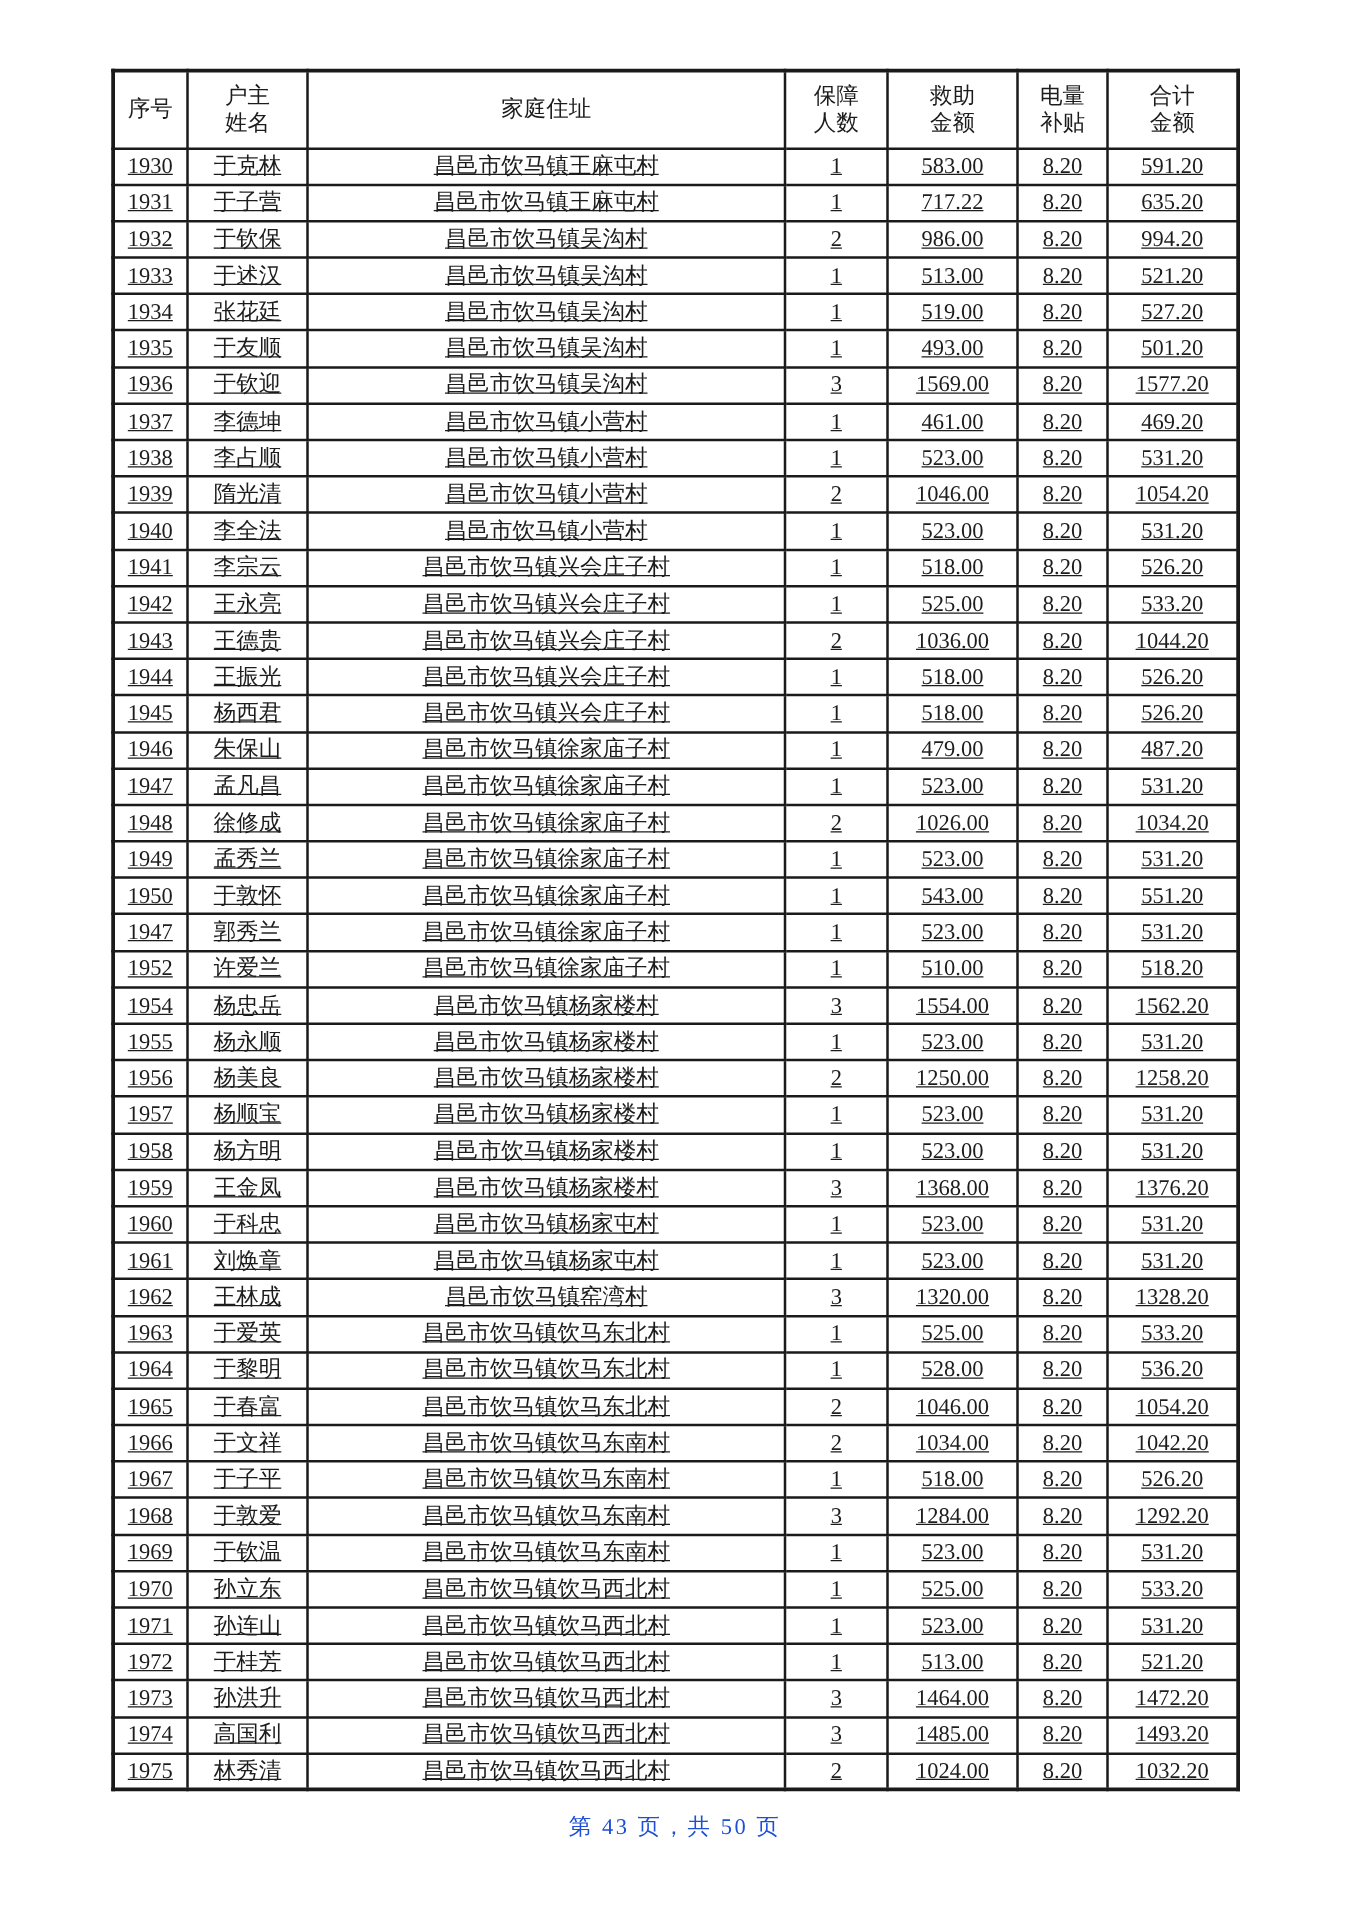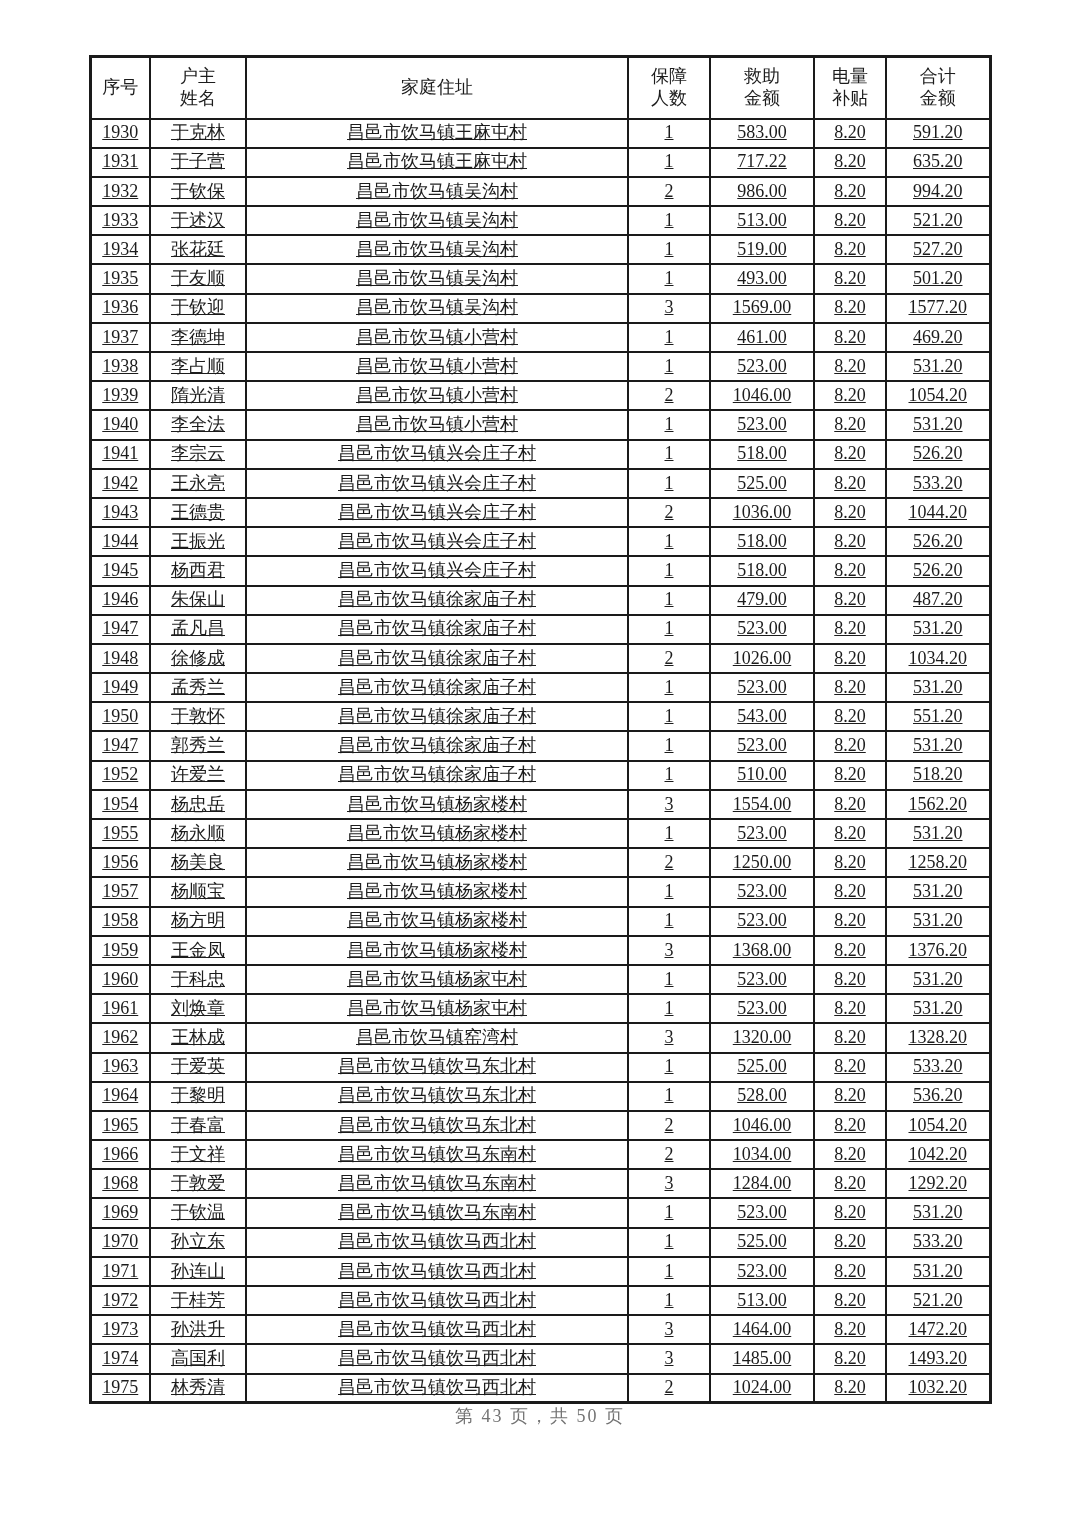--- a/index.html
+++ b/index.html
@@ -34,24 +34,25 @@
     font-weight: normal;
     font-size: 18px;
     line-height: 1.2;
     overflow: hidden;
     white-space: nowrap;
   }
   table.roster thead tr { height: 62px; }
   table.roster tbody tr { height: 29.2px; text-decoration: underline; }
   th .hline { display: block; }
   .footer {
+    margin-top: 16px;
     text-align: center;
     font-size: 18px;
     letter-spacing: 2px;
-    color: #737373;
+    color: #1d4ed8;
   }
 </style>
 </head>
 <body>
 
 <div class="page">
 
   <table class="roster">
     <colgroup>
       <col style="width:60px">
@@ -413,20 +414,29 @@
         <tr>
     <td>1966</td>
     <td>于文祥</td>
     <td>昌邑市饮马镇饮马东南村</td>
     <td>2</td>
     <td>1034.00</td>
     <td>8.20</td>
     <td>1042.20</td>
   </tr>
         <tr>
+    <td>1967</td>
+    <td>于子平</td>
+    <td>昌邑市饮马镇饮马东南村</td>
+    <td>1</td>
+    <td>518.00</td>
+    <td>8.20</td>
+    <td>526.20</td>
+  </tr>
+        <tr>
     <td>1968</td>
     <td>于敦爱</td>
     <td>昌邑市饮马镇饮马东南村</td>
     <td>3</td>
     <td>1284.00</td>
     <td>8.20</td>
     <td>1292.20</td>
   </tr>
         <tr>
     <td>1969</td>

